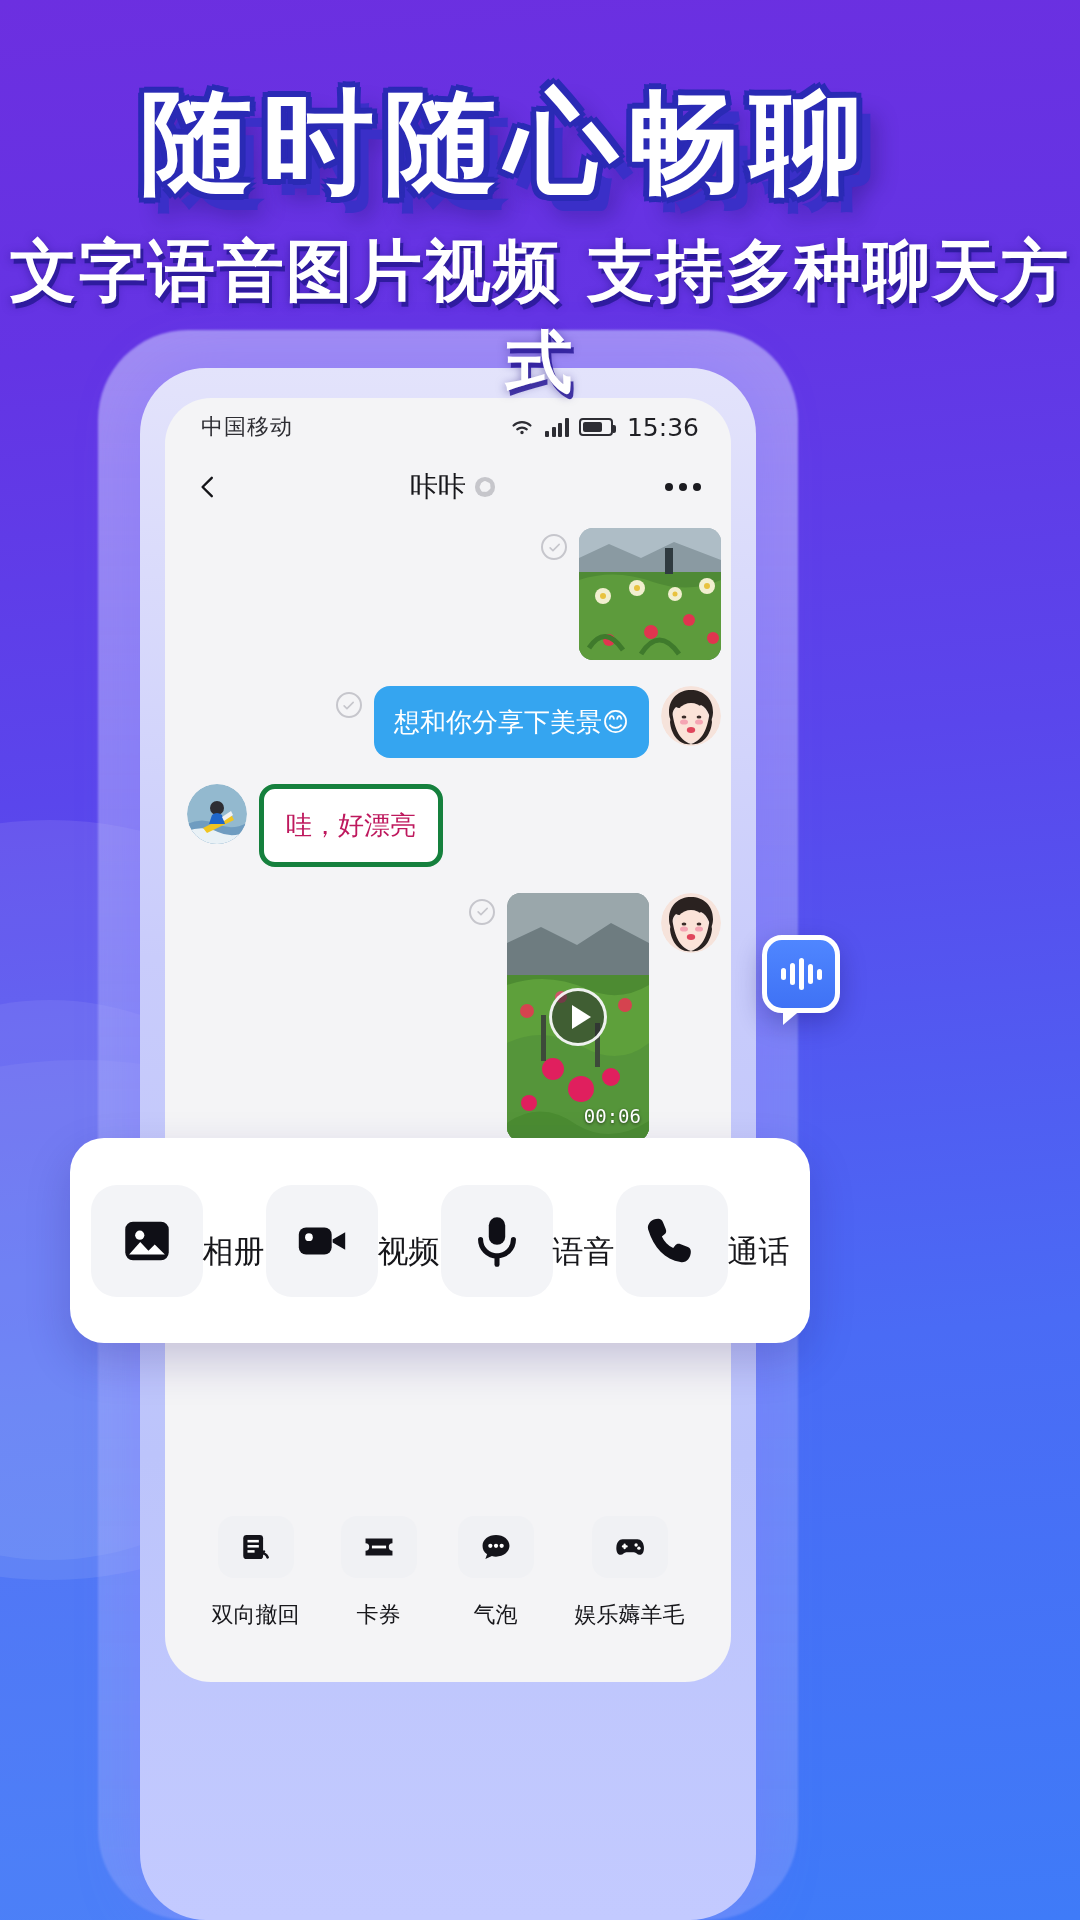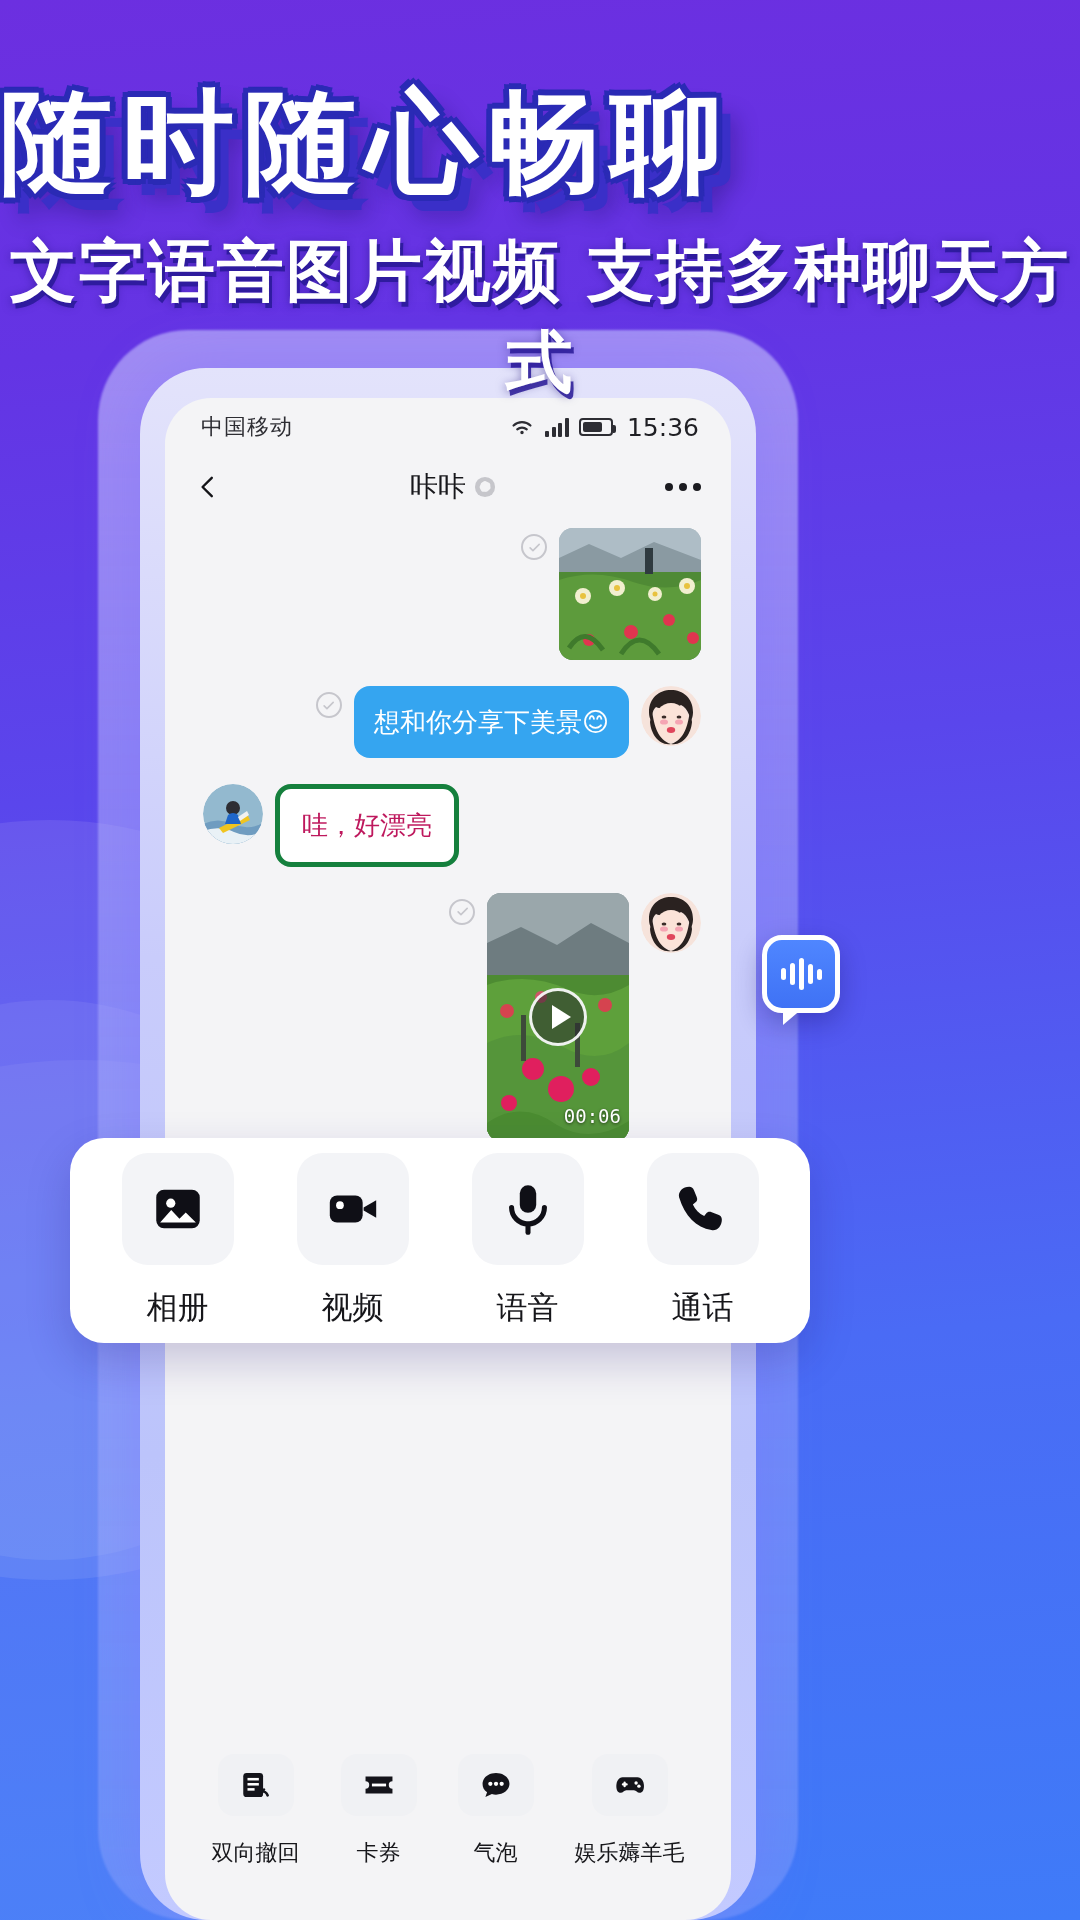--- a/index.html
+++ b/index.html
@@ -16,21 +16,21 @@
     position:absolute; border-radius:50%;
     background: rgba(255,255,255,0.10);
     pointer-events:none;
   }
   .deco-1 { width:760px; height:760px; left:-330px; top:820px; background:rgba(255,255,255,0.09); }
   .deco-2 { width:560px; height:560px; left:-230px; top:1000px; background:rgba(255,255,255,0.07); }
   .deco-3 { width:1000px; height:1000px; left:-420px; top:1060px; background:rgba(255,255,255,0.06); }
 
   
   .headline-wrap {
-    position:absolute; top:78px; left:0; width:872px; text-align:left;
+    position:absolute; top:78px; left:0; width:872px; text-align:right;
     z-index:5;
   }
   .headline {
     font-family:"DejaVu Sans","Liberation Sans",sans-serif;
     font-size:112px; font-weight:bold; color:#ffffff;
     letter-spacing:10px; line-height:1.15;
     text-shadow:
       -5px -5px 0 #2a2ab5, 5px -5px 0 #2a2ab5, -5px 5px 0 #2a2ab5, 5px 5px 0 #2a2ab5,
       0 -6px 0 #2a2ab5, 0 6px 0 #2a2ab5, -6px 0 0 #2a2ab5, 6px 0 0 #2a2ab5,
       14px 16px 0 #3a2fc8, 18px 20px 22px rgba(20,10,90,.45);
@@ -51,21 +51,21 @@
     background: linear-gradient(180deg, rgba(206,205,255,0.58) 0%, rgba(186,190,255,0.42) 45%, rgba(175,185,255,0.30) 100%);
     filter: blur(1px);
   }
   .phone-bezel {
     position:absolute; left:140px; top:368px; width:616px; height:1552px;
     border-radius:66px;
     background: linear-gradient(180deg,#e3e3fb 0%, #c9ccfb 38%, #bcc4fb 70%, #c3caff 100%);
     box-shadow: 0 0 60px rgba(120,110,255,.35);
   }
   .phone-screen {
-    position:absolute; left:165px; top:398px; width:566px; height:1522px;
+    position:absolute; left:165px; top:398px; width:566px; height:1284px;
     border-radius:46px;
     background:#f4f4f6;
     overflow:hidden;
   }
 
   
   .statusbar {
     height:58px; display:flex; align-items:center; justify-content:space-between;
     padding:0 32px 0 36px;
   }
@@ -88,21 +88,21 @@
   .back-chevron { width:26px; height:26px; }
   .chat-title-wrap {
     position:absolute; left:10px; right:0; display:flex; align-items:center; justify-content:center; gap:8px;
   }
   .chat-title { font-size:28px; color:#17171b; font-family:"DejaVu Sans",sans-serif; font-weight:500; }
   .badge-flower { width:22px; height:22px; }
   .more-dots { margin-left:auto; display:flex; gap:6px; z-index:2; }
   .more-dots i { width:8px; height:8px; border-radius:50%; background:#1b1b20; display:block; }
 
   
-  .msg-list { padding:10px 30px 0 22px;margin-left:16px; }
+  .msg-list { padding:10px 10px 0 22px; }
   .row { display:flex; align-items:flex-start; margin-bottom:26px; }
   .row.out { justify-content:flex-end; }
   .row.in  { justify-content:flex-start; }
   .check {
     width:26px; height:26px; border-radius:50%; border:2px solid #c6c6cc;
     display:flex; align-items:center; justify-content:center; flex:0 0 auto;
     margin-right:12px; margin-top:6px;
   }
   .check svg { width:15px; height:15px; }
   .bubble-blue {
@@ -162,21 +162,21 @@
   .voice-bars i:nth-child(5){height:11px;}
 
   
   .action-card {
     position:absolute; left:70px; top:1138px; width:740px; height:205px;
     background:#ffffff; border-radius:34px;
     box-shadow:0 18px 44px rgba(35,25,120,.22);
     display:flex; align-items:center; justify-content:space-around;
     z-index:7; padding:0 20px;
   }
-  .act { display:flex; flex-direction:column; align-items:center; gap:0; }
+  .act { display:flex; flex-direction:row; align-items:center; gap:0; }
   .act-tile {
     width:112px; height:112px; border-radius:26px; background:#f3f4f7;
     display:flex; align-items:center; justify-content:center;
   }
   .act-label { margin-top:22px; font-size:31px; color:#16161a; font-family:"DejaVu Sans",sans-serif; }
 
   
   .sec-row {
     position:absolute; left:0; right:0; bottom:52px;
     display:flex; justify-content:space-around; padding:0 26px;

